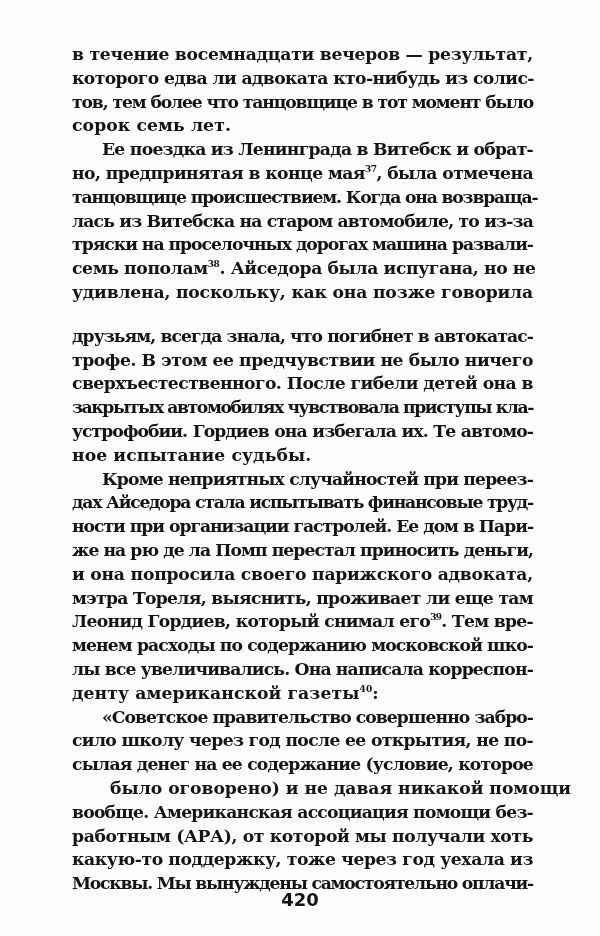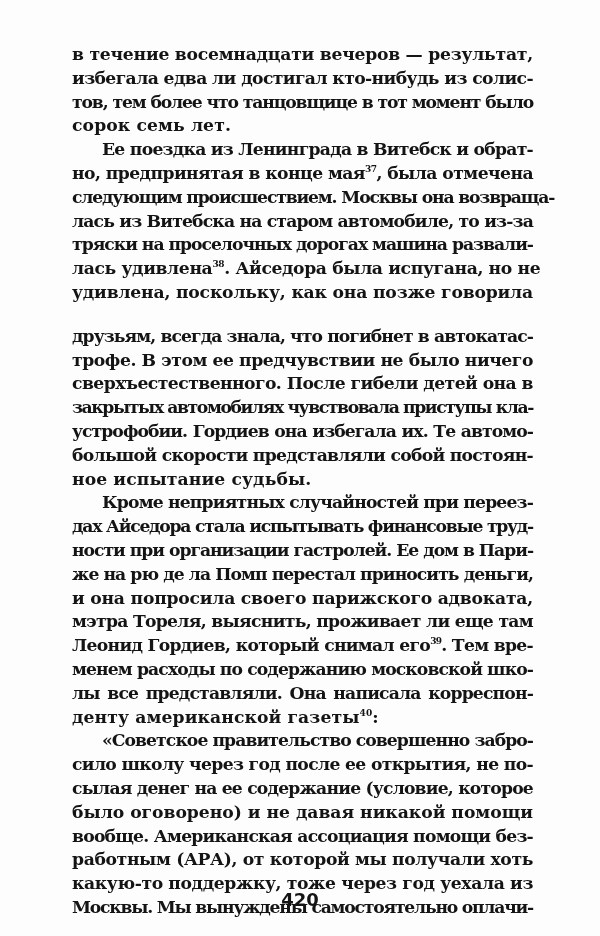--- a/index.html
+++ b/index.html
@@ -62,50 +62,49 @@
       color: #141414;
       margin-top: 28px;
     }
   </style>
 </head>
 <body>
 
 <div class="page">
   <div class="text-column" id="text-column">
       <div class="line" style="letter-spacing: -0.244477px;"><span>в течение восемнадцати вечеров — результат,</span></div>
-      <div class="line" style="letter-spacing: -0.60788px;"><span>избегала едва ли достигал кто-нибудь из солис-</span></div>
+      <div class="line" style="letter-spacing: -0.60788px;"><span>которого едва ли адвоката кто-нибудь из солис-</span></div>
       <div class="line" style="letter-spacing: -1.12673px;"><span>тов, тем более что танцовщице в тот момент было</span></div>
       <div class="line last"><span>сорок семь лет.</span></div>
       <div class="line indent" style="letter-spacing: -0.736846px;"><span>Ее поездка из Ленинграда в Витебск и обрат-</span></div>
       <div class="line" style="letter-spacing: -0.567014px;"><span>но, предпринятая в конце мая</span><sup>37</sup><span>, была отмечена</span></div>
-      <div class="line" style="letter-spacing: -1.15675px;"><span>следующим происшествием. Москвы она возвраща-</span></div>
+      <div class="line" style="letter-spacing: -1.15675px;"><span>танцовщице происшествием. Когда она возвраща-</span></div>
       <div class="line" style="letter-spacing: -0.821543px;"><span>лась из Витебска на старом автомобиле, то из-за</span></div>
       <div class="line" style="letter-spacing: -1.01875px;"><span>тряски на проселочных дорогах машина развали-</span></div>
-      <div class="line" style="letter-spacing: -0.377431px;"><span>лась удивлена</span><sup>38</sup><span>. Айседора была испугана, но не</span></div>
+      <div class="line" style="letter-spacing: -0.377431px;"><span>семь пополам</span><sup>38</sup><span>. Айседора была испугана, но не</span></div>
       <div class="line" style="letter-spacing: -0.192151px;"><span>удивлена, поскольку, как она позже говорила</span></div>
       <div class="line" style="letter-spacing: -0.911393px; margin-top: 20px;"><span>друзьям, всегда знала, что погибнет в автокатас-</span></div>
       <div class="line" style="letter-spacing: -0.433026px;"><span>трофе. В этом ее предчувствии не было ничего</span></div>
       <div class="line" style="letter-spacing: -0.553472px;"><span>сверхъестественного. После гибели детей она в</span></div>
       <div class="line" style="letter-spacing: -1.39457px;"><span>закрытых автомобилях чувствовала приступы кла-</span></div>
       <div class="line" style="letter-spacing: -0.941888px;"><span>устрофобии. Гордиев она избегала их. Те автомо-</span></div>
-      <div class="line" style="letter-spacing: -0.716406px;"><span>большой скорости представляли собой постоян-</span></div>
       <div class="line last"><span>ное испытание судьбы.</span></div>
       <div class="line indent" style="letter-spacing: -0.827591px;"><span>Кроме неприятных случайностей при переез-</span></div>
       <div class="line" style="letter-spacing: -1.23118px;"><span>дах Айседора стала испытывать финансовые труд-</span></div>
       <div class="line" style="letter-spacing: -1.02267px;"><span>ности при организации гастролей. Ее дом в Пари-</span></div>
       <div class="line" style="letter-spacing: -0.935666px;"><span>же на рю де ла Помп перестал приносить деньги,</span></div>
       <div class="line" style="letter-spacing: -0.226308px;"><span>и она попросила своего парижского адвоката,</span></div>
       <div class="line" style="letter-spacing: -0.703622px;"><span>мэтра Тореля, выяснить, проживает ли еще там</span></div>
       <div class="line" style="letter-spacing: -0.69144px;"><span>Леонид Гордиев, который снимал его</span><sup>39</sup><span>. Тем вре-</span></div>
       <div class="line" style="letter-spacing: -0.891279px;"><span>менем расходы по содержанию московской шко-</span></div>
-      <div class="line" style="letter-spacing: -0.83125px;"><span>лы все представляли. Она написала корреспон-</span></div>
+      <div class="line" style="letter-spacing: -0.83125px;"><span>лы все увеличивались. Она написала корреспон-</span></div>
       <div class="line last"><span>денту американской газеты</span><sup>40</sup><span>:</span></div>
       <div class="line indent" style="letter-spacing: -0.928646px;"><span>«Советское правительство совершенно забро-</span></div>
       <div class="line" style="letter-spacing: -0.652378px;"><span>сило школу через год после ее открытия, не по-</span></div>
       <div class="line" style="letter-spacing: -0.801495px;"><span>сылая денег на ее содержание (условие, которое</span></div>
-      <div class="line" style="letter-spacing: -0.0269055px;"><span>было оговорено) и не давая никакой помощи</span></div>
+      <div class="line" style="letter-spacing: -0.0269055px; margin-left: 38px;"><span>было оговорено) и не давая никакой помощи</span></div>
       <div class="line" style="letter-spacing: -0.763009px;"><span>вообще. Американская ассоциация помощи без-</span></div>
       <div class="line" style="letter-spacing: -0.368023px;"><span>работным (АРА), от которой мы получали хоть</span></div>
       <div class="line" style="letter-spacing: -0.386151px;"><span>какую-то поддержку, тоже через год уехала из</span></div>
       <div class="line" style="letter-spacing: -1.22049px;"><span>Москвы. Мы вынуждены самостоятельно оплачи-</span></div>
     </div>
   <div class="page-number">420</div>
 </div>
 
 </body></html>

